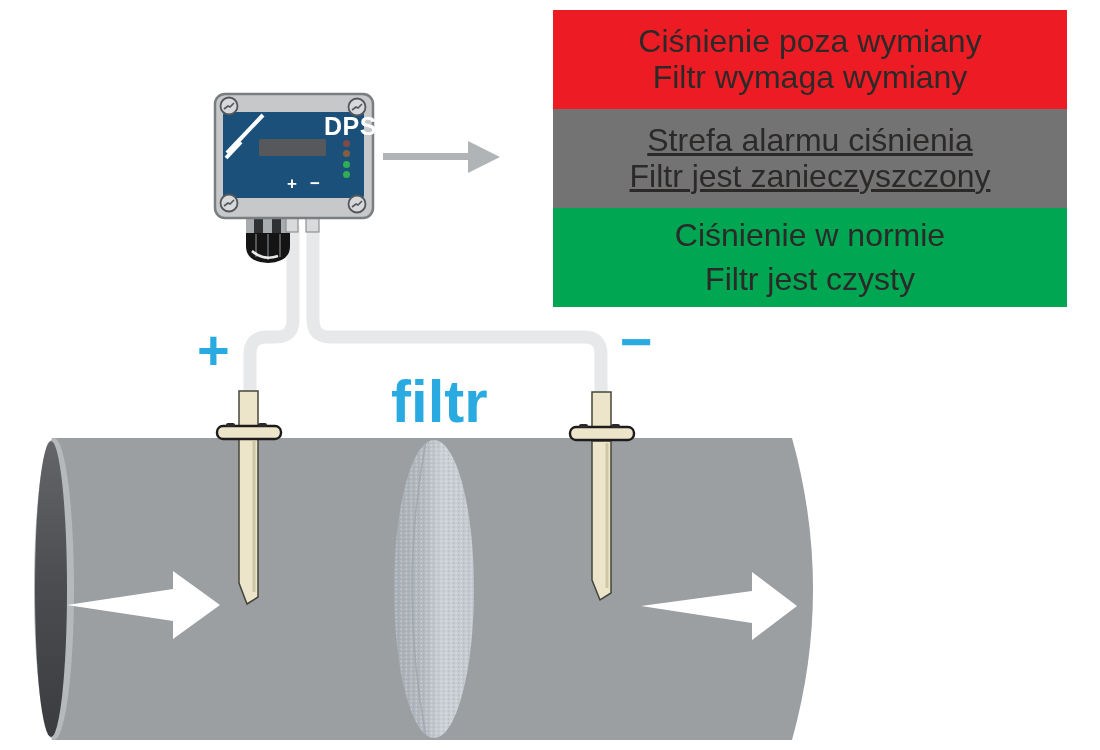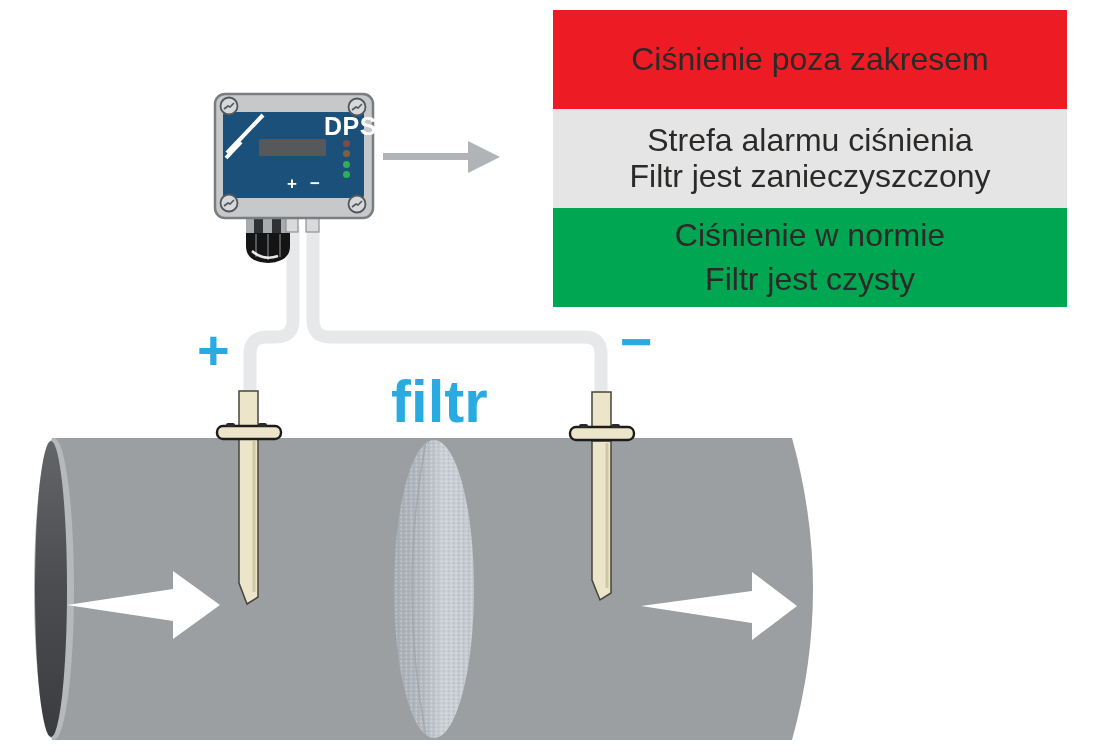--- a/index.html
+++ b/index.html
@@ -148,23 +148,24 @@
   <div class="led led1" style="background: rgb(130, 96, 62);"></div>
   <div class="led led2" style="background: rgb(47, 174, 84);"></div>
   <div class="led led3" style="background: rgb(47, 174, 84);"></div>
 
   <div class="overlay port-label port-plus">+</div>
   <div class="overlay port-label port-minus">−</div>
   <div class="overlay filter-label">filtr</div>
 
   <div class="legend">
     <div class="legend-band" style="background: rgb(237, 28, 36);">
-      <span class="line">Ciśnienie poza zakresem</span>
+      <span class="line">Ciśnienie poza wymiany</span>
+      <span class="line">Filtr wymaga wymiany</span>
     </div>
-    <div class="legend-band" style="background: #e5e5e5;">
+    <div class="legend-band" style="background: #737373; text-decoration: underline;">
       <span class="line">Strefa alarmu ciśnienia</span>
       <span class="line">Filtr jest zanieczyszczony</span>
     </div>
     <div class="legend-band" style="background: rgb(0, 166, 81); gap: 8px;">
       <span class="line">Ciśnienie w normie</span>
       <span class="line">Filtr jest czysty</span>
     </div>
   </div>
 
 </div>

